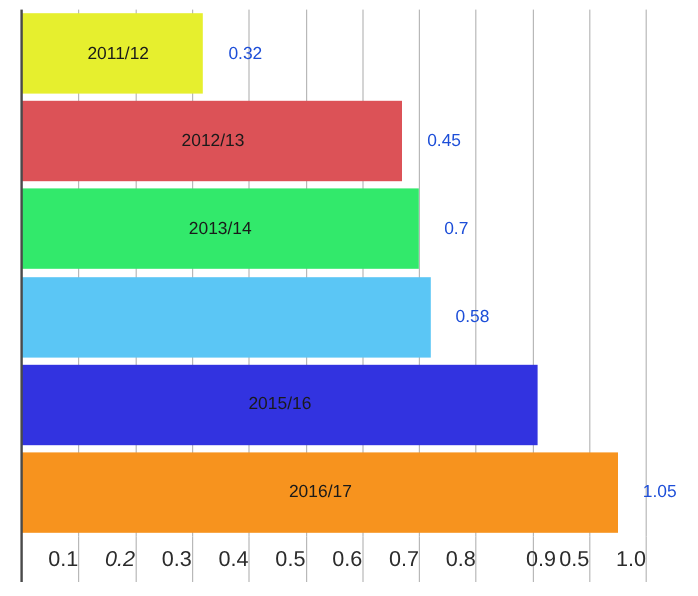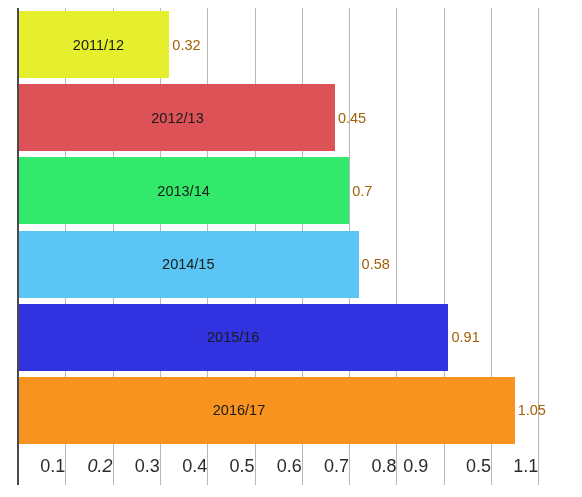--- a/index.html
+++ b/index.html
@@ -72,23 +72,23 @@
     white-space: nowrap;
     pointer-events: none;
   }
   .bar-value-label {
     position: absolute;
     top: 0;
     height: 100%;
     display: flex;
     align-items: center;
     font-size: 14.5px;
-    color: #a16207;
+    color: #1d4ed8;
     white-space: nowrap;
-    padding-left: 3px;
+    padding-left: 21px;
   }
 
   
   #x-axis {
     position: absolute;
     left: 18px;
     top: 447px;
     width: 544px;
     height: 38px;
   }
@@ -142,31 +142,29 @@
           <div class="bar-category-label" style="width: 319px;">2012/13</div>
           <div class="bar-value-label" style="left: 316.939px;">0.45</div>
         </div>
         <div class="bar-row" style="top: 149.417px; width: 544px;">
           <div class="bar" style="width: 331.13px; background: rgb(50, 233, 107);"></div>
           <div class="bar-category-label" style="width: 331.13px;">2013/14</div>
           <div class="bar-value-label" style="left: 331.13px;">0.7</div>
         </div>
         <div class="bar-row" style="top: 222.583px; width: 544px;">
           <div class="bar" style="width: 340.591px; background: rgb(91, 198, 245);"></div>
-          <div class="bar-category-label" style="width: 340.591px;">2014/15</div>
           <div class="bar-value-label" style="left: 340.591px;">0.58</div>
         </div>
         <div class="bar-row" style="top: 295.75px; width: 544px;">
           <div class="bar" style="width: 430.47px; background: rgb(50, 51, 224);"></div>
           <div class="bar-category-label" style="width: 430.47px;">2015/16</div>
-          <div class="bar-value-label" style="left: 430.47px;">0.91</div>
         </div>
         <div class="bar-row" style="top: 368.917px; width: 544px;">
           <div class="bar" style="width: 496.696px; background: rgb(247, 147, 30);"></div>
-          <div class="bar-category-label" style="width: 442px;">2016/17</div>
+          <div class="bar-category-label" style="width: 442px; margin-left: 28px;">2016/17</div>
           <div class="bar-value-label" style="left: 496.696px; text-align: center;">1.05</div>
         </div>
       </div>
   </div>
 
   <div id="y-axis-line"></div>
 
   <div id="x-axis">
       <div class="x-tick-line" style="left: 47.3043px; background: rgb(184, 184, 184);"></div>
       <div class="x-tick-label" style="left: 0px; width: 47.3043px;">0.1</div>
@@ -178,20 +176,20 @@
       <div class="x-tick-label" style="left: 141.913px; width: 47.3043px;">0.4</div>
       <div class="x-tick-line" style="left: 236.522px; background: rgb(184, 184, 184);"></div>
       <div class="x-tick-label" style="left: 189.217px; width: 47.3043px;">0.5</div>
       <div class="x-tick-line" style="left: 283.826px; background: rgb(184, 184, 184);"></div>
       <div class="x-tick-label" style="left: 236.522px; width: 47.3043px;">0.6</div>
       <div class="x-tick-line" style="left: 331.13px; background: rgb(184, 184, 184);"></div>
       <div class="x-tick-label" style="left: 283.826px; width: 47.3043px;">0.7</div>
       <div class="x-tick-line" style="left: 378.435px; background: rgb(184, 184, 184);"></div>
       <div class="x-tick-label" style="left: 331.13px; width: 47.3043px;">0.8</div>
       <div class="x-tick-line" style="left: 425.739px; background: rgb(184, 184, 184);"></div>
-      <div class="x-tick-label" style="left: 363px; width: 47.3043px;">0.9</div>
+      <div class="x-tick-label" style="left: 398px; width: 47.3043px;">0.9</div>
       <div class="x-tick-line" style="left: 473.043px; background: rgb(184, 184, 184);"></div>
       <div class="x-tick-label" style="left: 425.739px; width: 47.3043px;">0.5</div>
       <div class="x-tick-line" style="left: 520.348px; background: rgb(184, 184, 184);"></div>
-      <div class="x-tick-label" style="left: 473.043px; width: 47.3043px;">1.1</div>
+      <div class="x-tick-label" style="left: 473.043px; width: 47.3043px;">1.0</div>
     </div>
 
 </div>
 
 </body></html>

